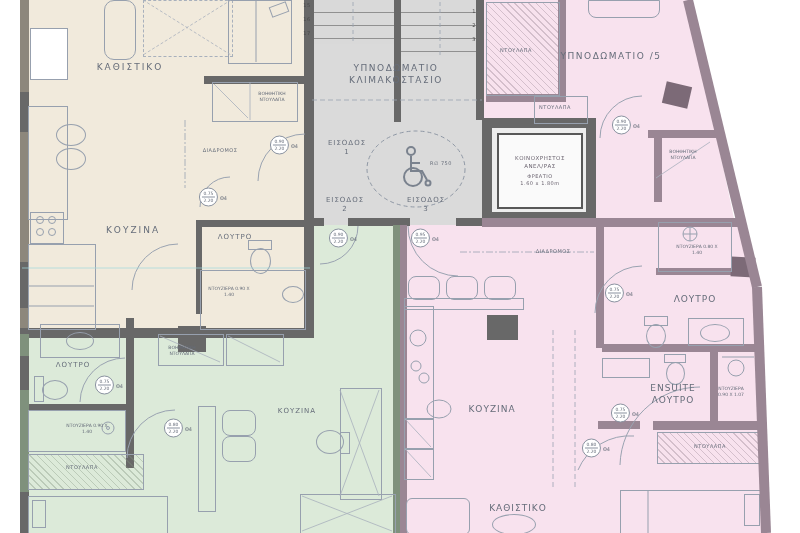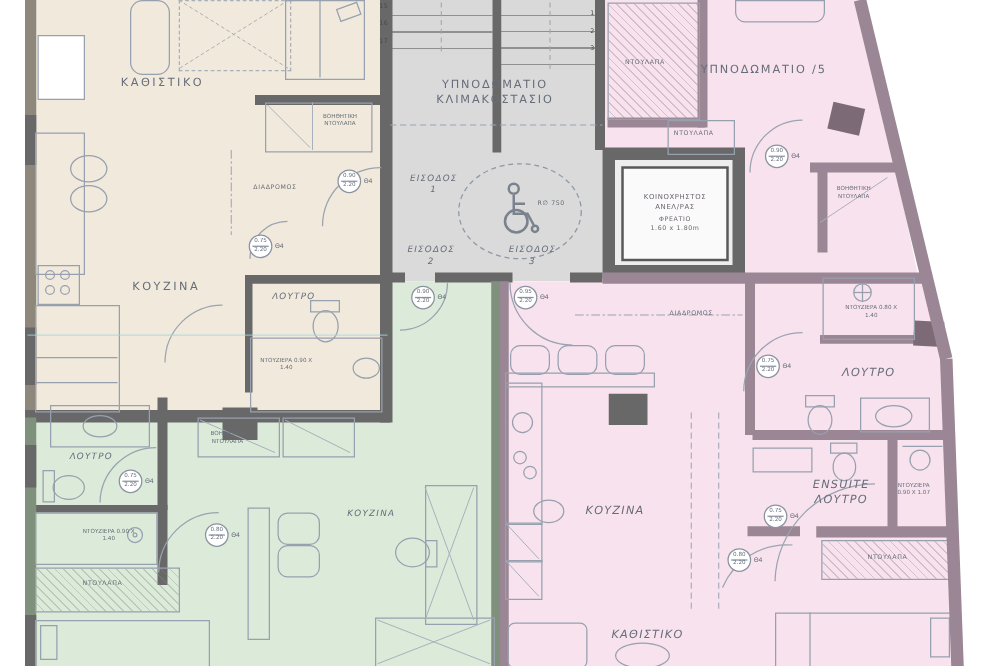--- a/index.html
+++ b/index.html
@@ -10,21 +10,21 @@
   .wp{position:absolute;background:#9a8694;}
   .wg{position:absolute;background:#7f917c;}
   .wb{position:absolute;background:#8d877c;}
   .f{position:absolute;border:1px solid #97a0ae;background:transparent;}
   .dashedbox{position:absolute;border:1px dashed #a8b0bc;}
   .stripes{background:repeating-linear-gradient(45deg,transparent 0 4px,rgba(154,134,148,.38) 4px 5px);}
   .gstripes{background:repeating-linear-gradient(45deg,transparent 0 4px,rgba(127,145,124,.35) 4px 5px);}
   .stairs{position:absolute;background:repeating-linear-gradient(180deg,#d9d9d9 0 12px,#909090 12px 13px);}
   .lbl{position:absolute;transform:translate(-50%,-50%);font-size:9px;letter-spacing:2px;
        white-space:nowrap;color:#666d7a;text-align:center;}
-  .md{font-size:7px;letter-spacing:1px;font-style:italic;}
+  .md{font-size:7px;letter-spacing:1px;}
   .sm{font-size:5px;letter-spacing:.5px;}
   .xs{font-size:4.5px;letter-spacing:0;white-space:normal;width:42px;line-height:1.25;}
   .stack{display:flex;flex-direction:column;align-items:center;line-height:1.3;}
   .door{position:absolute;display:flex;align-items:center;gap:2px;transform:translate(-50%,-50%);}
   .dc{width:17px;height:17px;border:1px solid #8a92a0;border-radius:50%;background:#fff;
       display:flex;flex-direction:column;align-items:center;justify-content:center;
       font-size:4.5px;line-height:1.3;color:#666d7a;}
   .dc .dh{border-top:1px solid #8a92a0;padding:0 1px;}
   .dt{font-size:5px;color:#666d7a;}
   .elev-inner{position:absolute;left:497px;top:133px;width:82px;height:72px;background:#fafafa;

